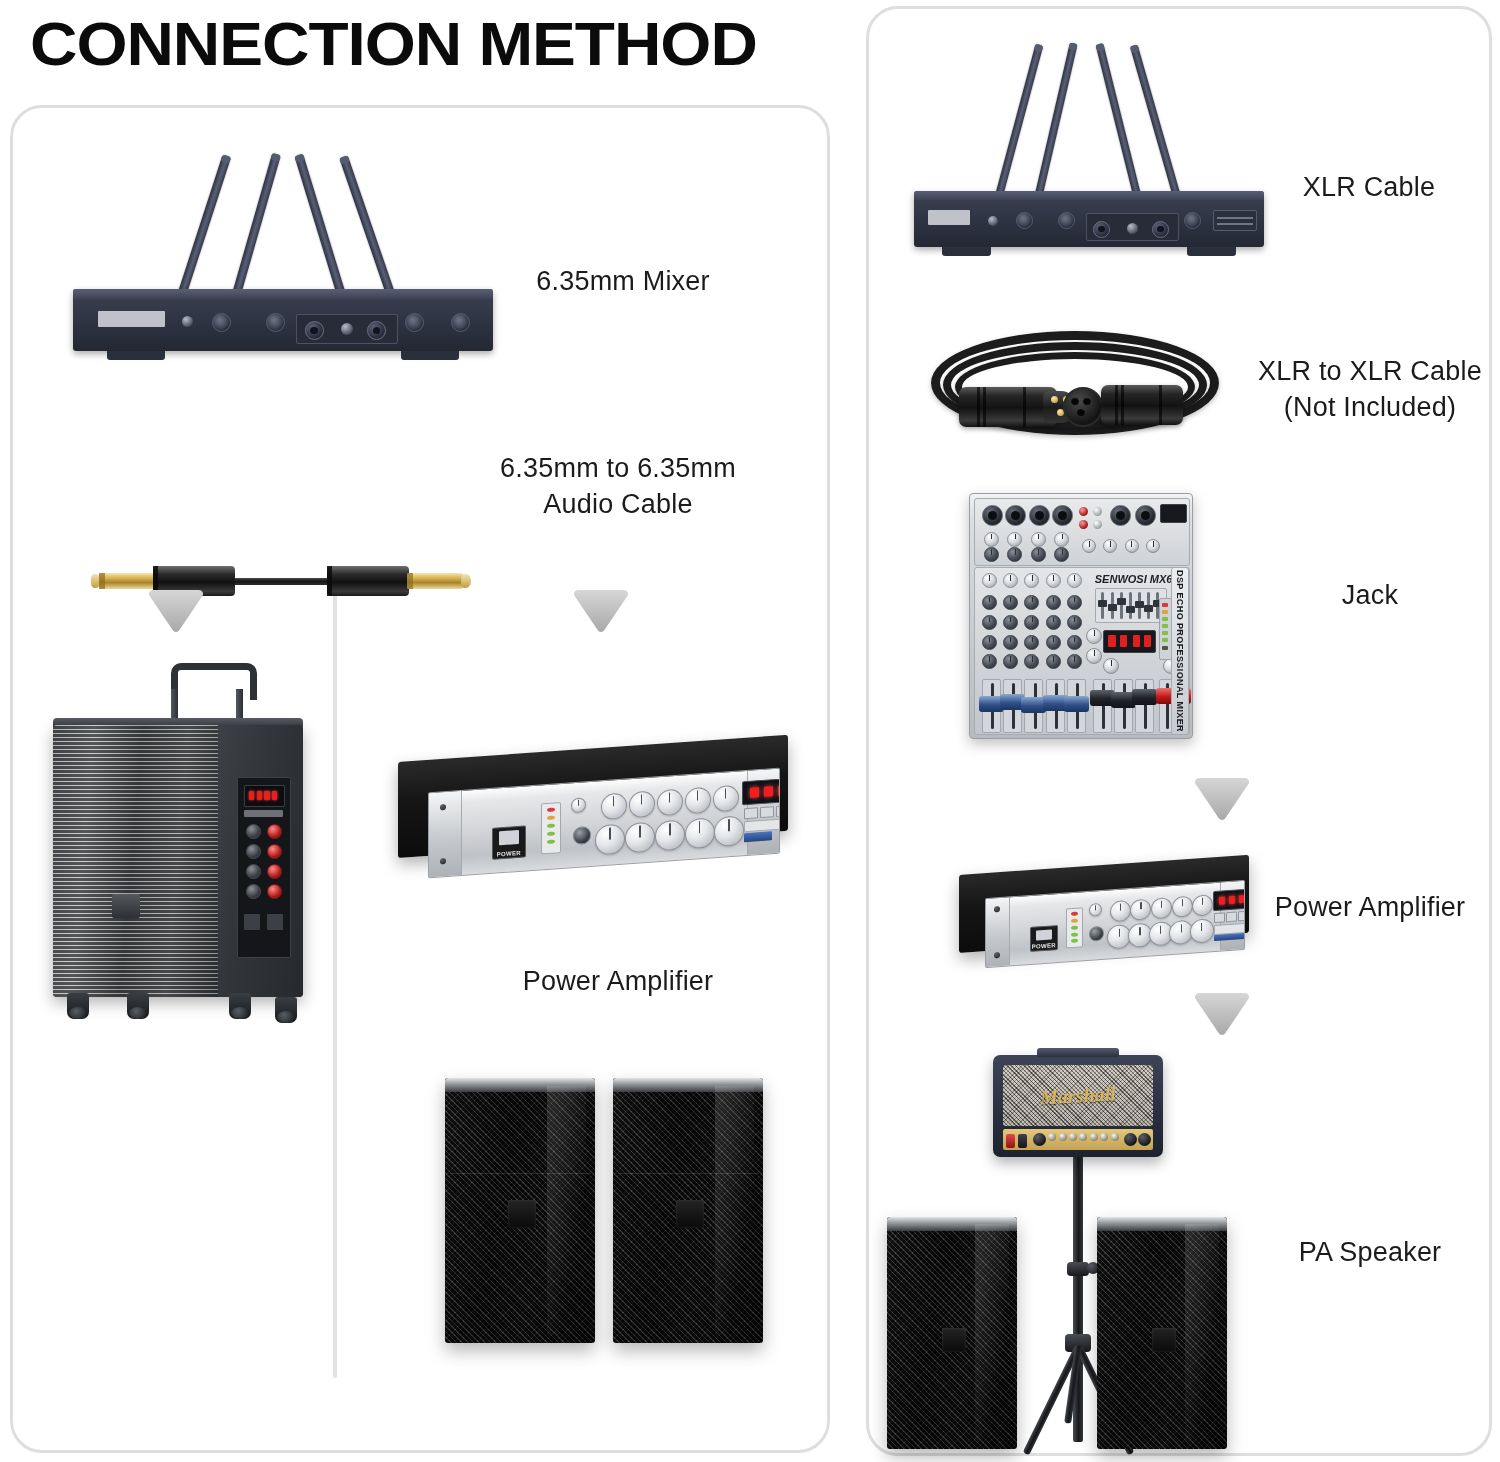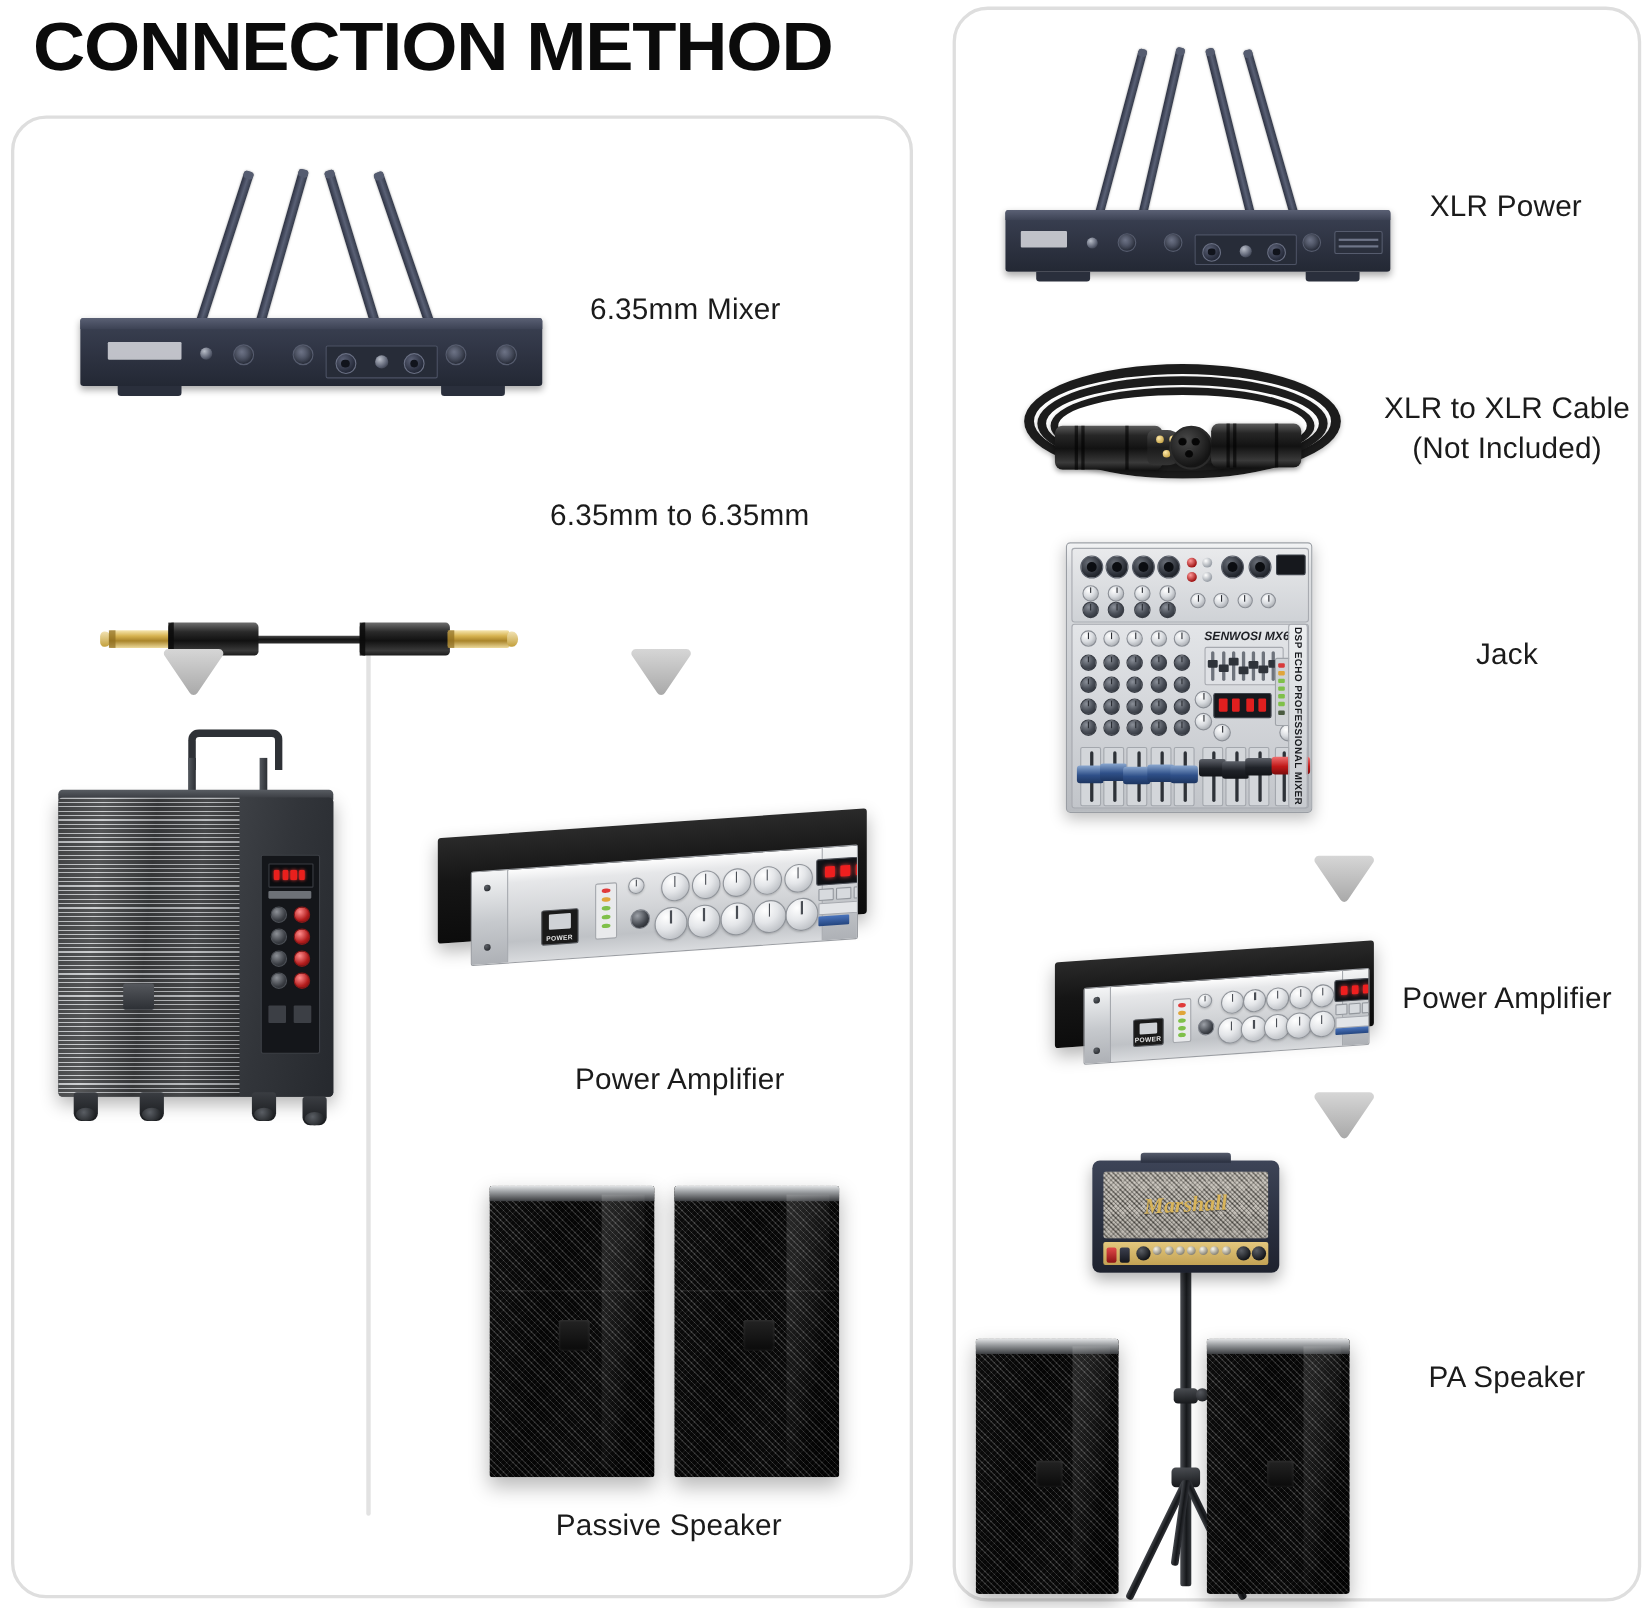--- a/index.html
+++ b/index.html
@@ -452,20 +452,21 @@
       </div>
 
       <div class="c635-plug" style="right:0;width:40%;">
         <div class="c635-barrel" style="right:62px;width:82px;"></div>
         <div class="c635-tip" style="right:8px;width:56px;"></div>
         <div class="c635-nose" style="right:0;"></div>
       </div>
     </div>
 
     <div class="lbl" style="left:435px;top:342px;width:340px;">6.35mm to 6.35mm</div>
+    <div class="lbl" style="left:435px;top:378px;width:340px;">Audio Cable</div>
 
     <div class="arrow" style="left:135px;top:478px;">
       <svg viewBox="0 0 56 48">
           <defs>
             <linearGradient id="ag1" x1="0" y1="0" x2="0" y2="1">
         <stop offset="0" stop-color="#d6d6d6"></stop>
               <stop offset="1" stop-color="#a9a9a9"></stop>
             </linearGradient>
           </defs>
         <path d="M5 4 h46 a4 4 0 0 1 3.4 6.1 L31.4 44 a4 4 0 0 1 -6.8 0 L1.6 10.1 A4 4 0 0 1 5 4 z" fill="url(#ag1)"></path>
@@ -597,21 +598,20 @@
       <div class="badge" style="left:42%;top:46%;width:28px;height:28px;"></div>
       <div class="gloss"></div>
     </div>
     <div class="cab" style="left:600px;top:970px;width:150px;height:265px;">
       <div class="top"></div>
       <div class="hsplit" style="top:36%;"></div>
       <div class="badge" style="left:42%;top:46%;width:28px;height:28px;"></div>
       <div class="gloss"></div>
     </div>
 
-    <div class="lbl" style="left:425px;top:1260px;width:340px;">Passive Speaker</div>
   </div>
 
   <div class="panel" id="panel-right">
 
     <div class="receiver" style="left:45px;top:30px;width:350px;height:220px;">
       <div class="ant" style="left:78px;bottom:52px;width:8px;height:168px;transform:rotate(15deg);"></div>
       <div class="ant" style="left:118px;bottom:52px;width:8px;height:168px;transform:rotate(13deg);"></div>
       <div class="ant" style="left:222px;bottom:52px;width:8px;height:168px;transform:rotate(-14deg);"></div>
       <div class="ant" style="left:262px;bottom:52px;width:8px;height:168px;transform:rotate(-16deg);"></div>
 
@@ -630,21 +630,21 @@
         <div class="antbase" style="left:88%;top:38%;width:15px;height:15px;"></div>
         <div class="rcv-label-box" style="right:2%;top:34%;width:12%;height:34%;">
           <i style="top:30%;"></i>
             <i style="top:62%;"></i>
         </div>
         <div class="rcv-foot" style="left:8%;"></div>
         <div class="rcv-foot" style="right:8%;"></div>
       </div>
     </div>
 
-    <div class="lbl" style="left:380px;top:160px;width:240px;">XLR Power</div>
+    <div class="lbl" style="left:380px;top:160px;width:240px;">XLR Cable</div>
 
     <div class="xlrcable" style="left:48px;top:318px;width:310px;height:120px;">
       <div class="xc-coil" style="left:14px;top:4px;width:270px;height:86px;"></div>
       <div class="xc-coil" style="left:26px;top:15px;width:248px;height:70px;border-width:8px;"></div>
       <div class="xc-coil" style="left:38px;top:25px;width:226px;height:56px;border-width:7px;"></div>
 
       <div class="xc-conn" style="left:42px;top:60px;width:98px;">
         <div class="xc-shell">
           <i style="left:18px;"></i>
             <i style="left:24px;"></i>

